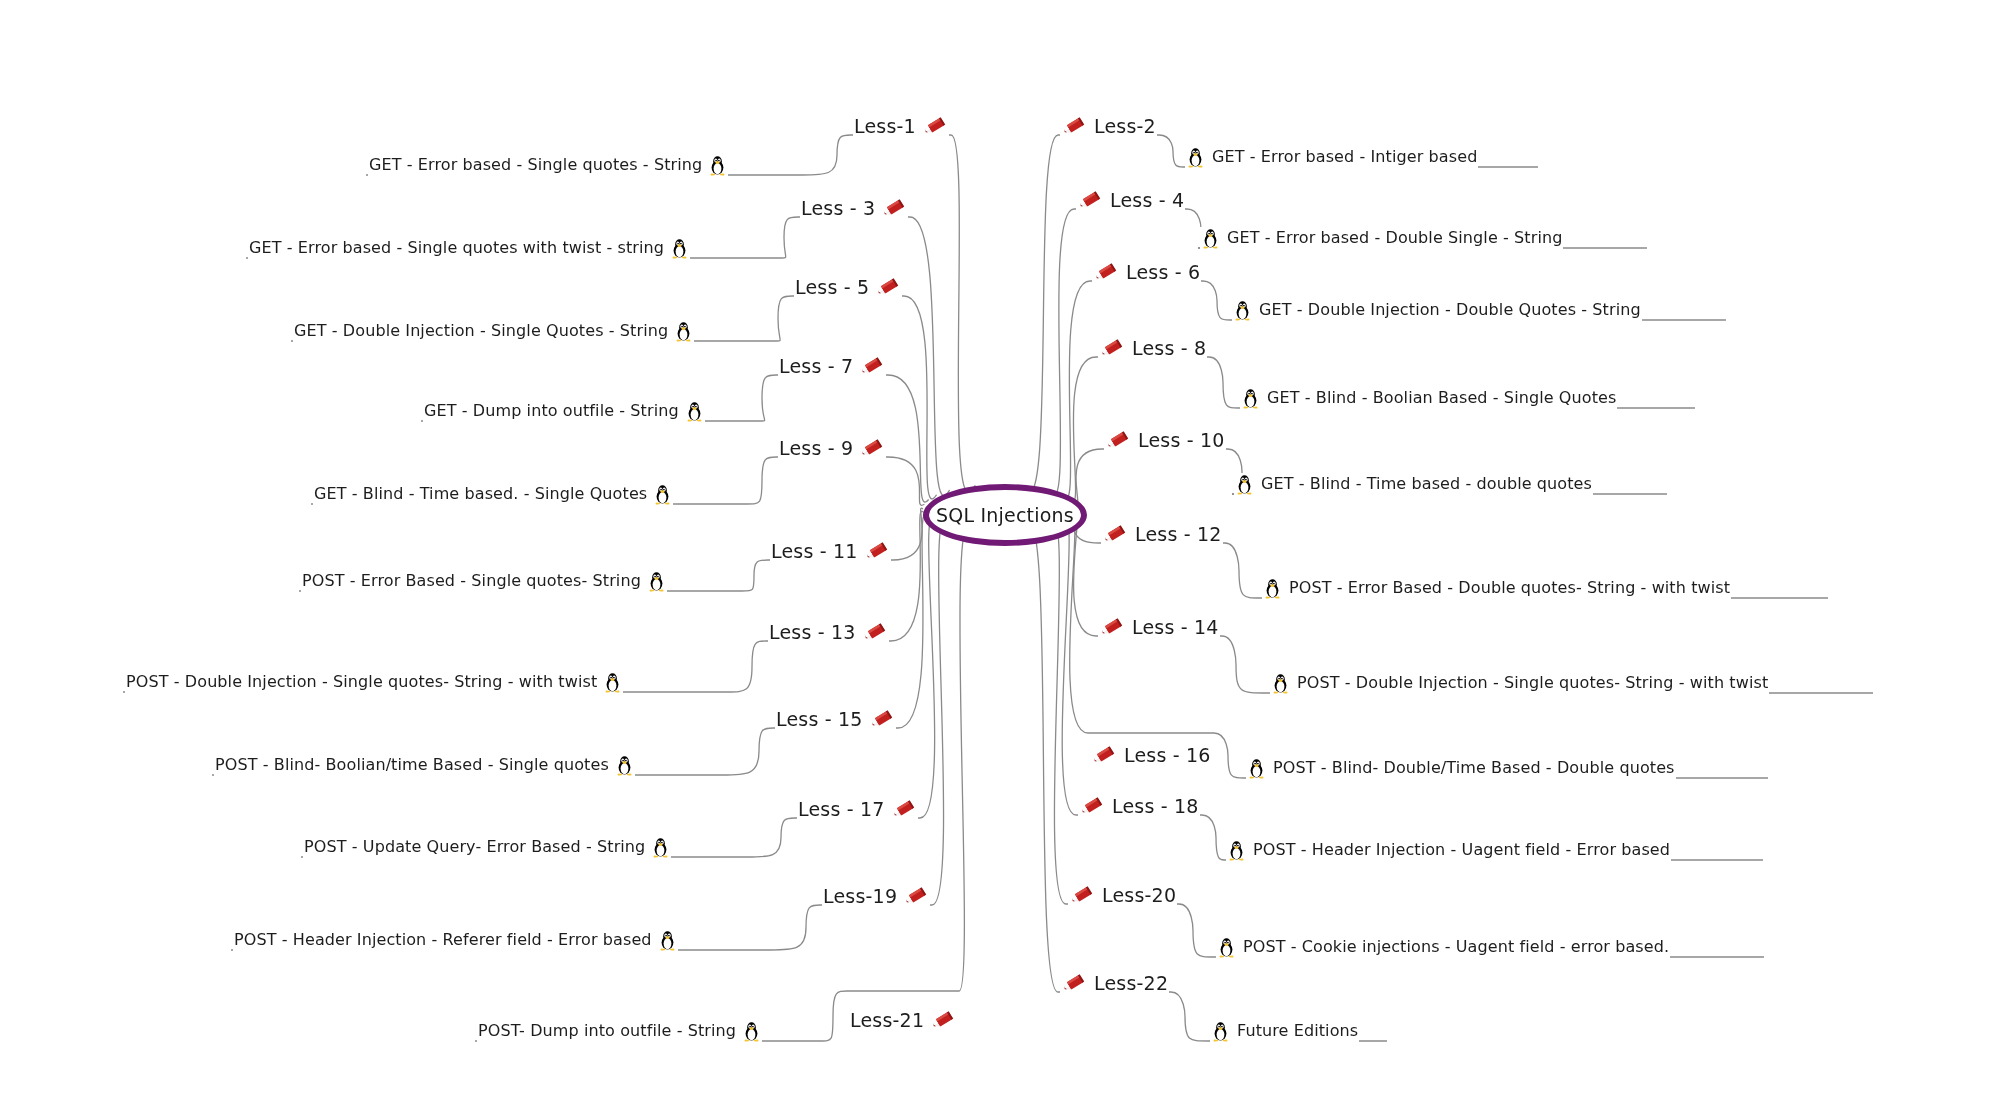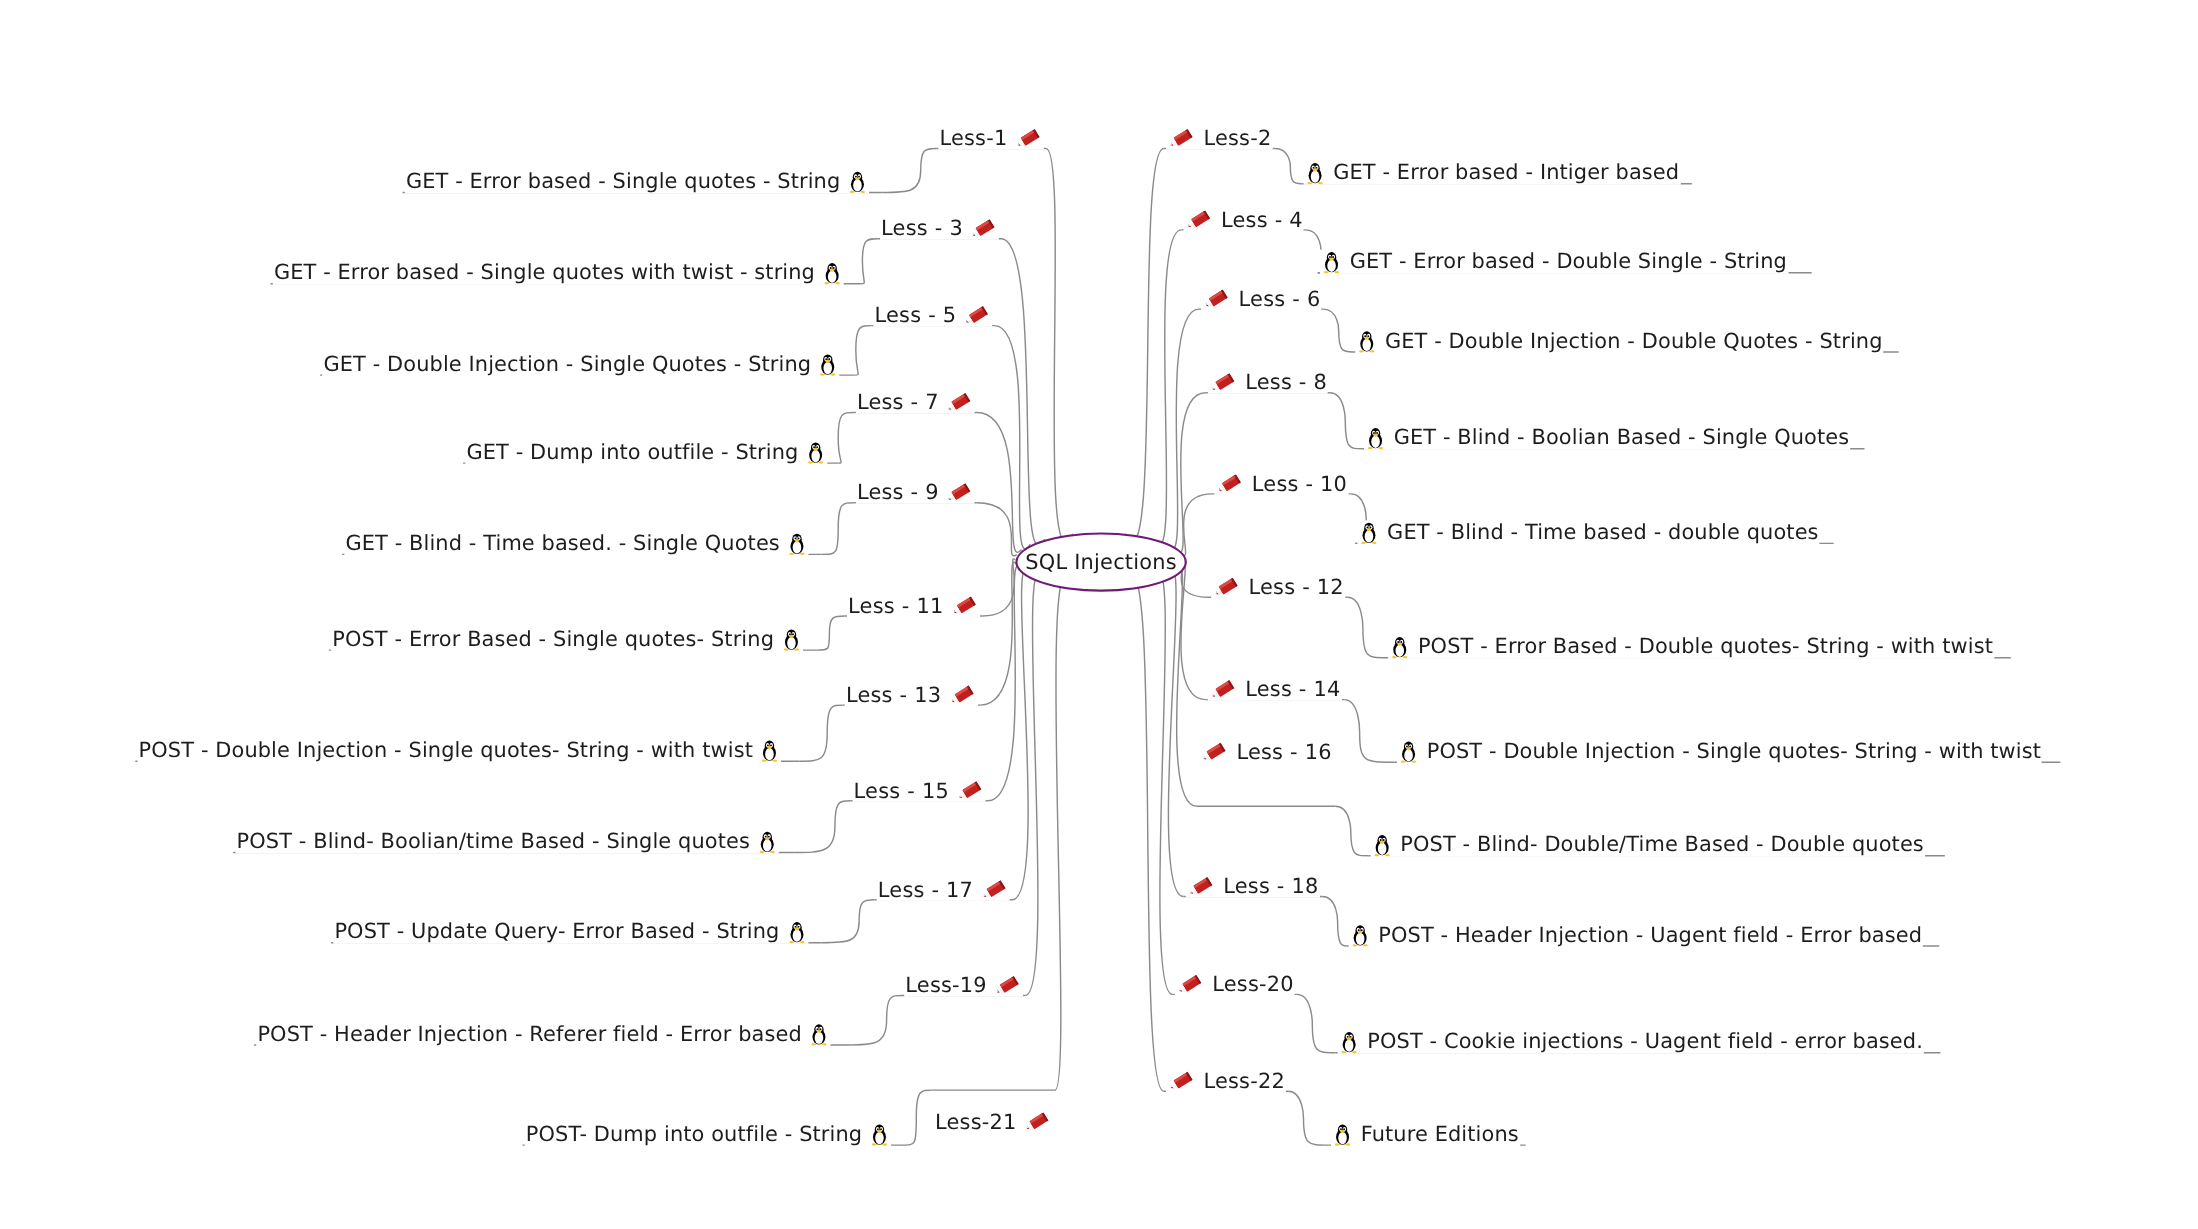--- a/index.html
+++ b/index.html
@@ -29,21 +29,21 @@
   .node {
     position: absolute;
     white-space: nowrap;
     display: flex;
     align-items: center;
     line-height: 1;
   }
   
   .root {
     position: absolute;
-    border: 2px solid #701a75;
+    border: 6px solid #701a75;
     border-radius: 50%;
     background: #ffffff;
     display: flex;
     align-items: center;
     justify-content: center;
     color: #1b1b1b;
     font-size: 19px;
     letter-spacing: 0.2px;
     z-index: 6;
   }
@@ -52,21 +52,21 @@
     font-size: 19px;
     color: #1d1d1d;
     letter-spacing: 0.2px;
     z-index: 4;
     background: #ffffff;
     padding: 0 1px;
   }
   .branch-label .txt { display:inline-block; }
   
   .leaf-label {
-    font-size: 19px;
+    font-size: 16px;
     color: #1d1d1d;
     letter-spacing: 0.1px;
     z-index: 4;
     background: #ffffff;
     padding: 0 1px;
   }
   .leaf-label .txt { display:inline-block; }
 
   .ico {
     display: inline-block;
@@ -750,21 +750,21 @@
             <ellipse cx="11.2" cy="6.4" rx="1.5" ry="1.9" fill="#ffffff"></ellipse>
             <circle cx="8.1" cy="6.6" r="0.85" fill="#000"></circle>
             <circle cx="10.9" cy="6.6" r="0.85" fill="#000"></circle>
             <ellipse cx="9.5" cy="8.6" rx="2.1" ry="1.35" fill="#f5c431"></ellipse>
             <path d="M3.3 19.4 q-1.9 1.9 0.9 2.1 q2.6 0.1 3.4 -1.6 z" fill="#f5c431"></path>
             <path d="M15.7 19.4 q1.9 1.9 -0.9 2.1 q-2.6 0.1 -3.4 -1.6 z" fill="#f5c431"></path>
           </svg>
         </span>
         <span class="txt">POST - Double Injection - Single quotes- String - with twist</span>
       </div>
-      <div class="node branch-label" style="left: 1090px; top: 674px;">
+      <div class="node branch-label" style="left: 1090px; top: 745px;">
         <span class="ico pencil gap-r">
           <svg viewBox="0 0 26 20">
             <g transform="rotate(-32 13 10)">
               <rect x="7" y="5.6" width="15" height="8.6" rx="1.2" fill="#c2201f"></rect>
               <rect x="7" y="5.6" width="15" height="2.6" rx="1.2" fill="#d94a43"></rect>
               <rect x="20.4" y="5.6" width="2" height="8.6" fill="#8d1615"></rect>
               <polygon points="7,5.6 7,14.2 1.6,9.9" fill="#f2f2f2"></polygon>
               <polygon points="3.4,8.15 3.4,11.65 1.6,9.9" fill="#9b1b1a"></polygon>
               <polygon points="7,5.6 1.6,9.9 7,9.9" fill="#ffffff"></polygon>
             </g>

